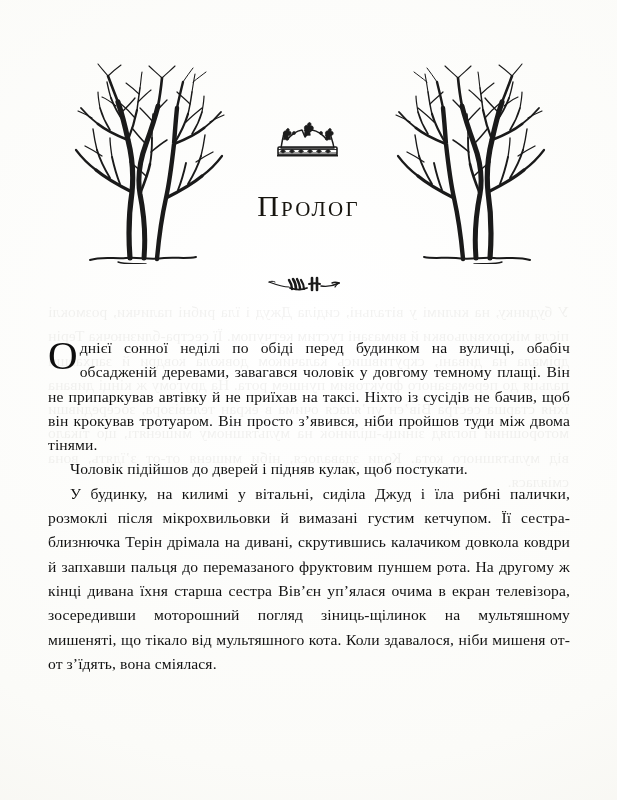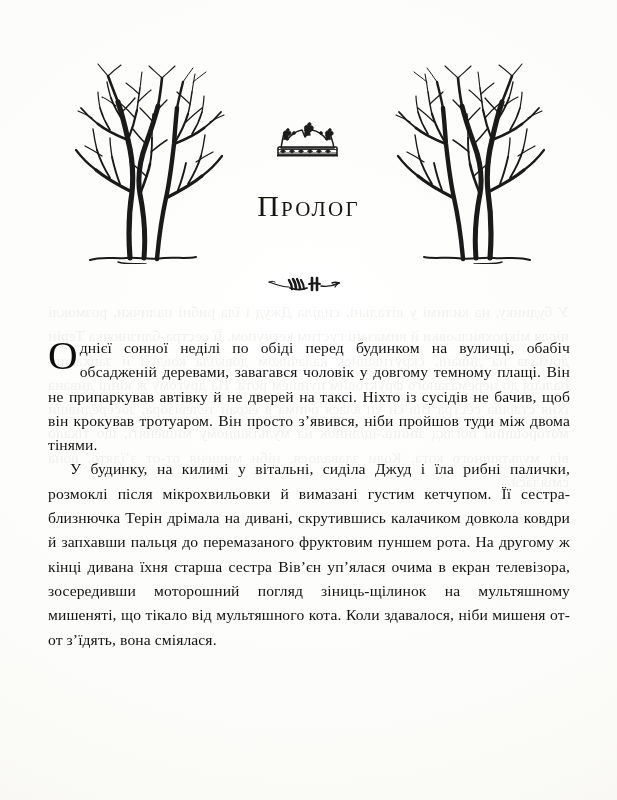--- a/index.html
+++ b/index.html
@@ -309,17 +309,18 @@
           <path d="M76 11 C73 10 71 10 69 11" fill="none" stroke-width="1.4"></path>
           <path d="M76 11 C74 12 73 13 72 15" fill="none" stroke-width="1.2"></path>
           <path d="M6 10 C8 9 10 9 12 10" fill="none" stroke-width="1"></path>
         </g>
       </svg>
     </div>
 
   </div>
 
   <div class="body-text">
-    <p class="first"><span class="dropcap">О</span><span>днієї сонної неділі по обіді перед будинком на вуличці, обабіч обсадженій деревами, завагався чоловік у довгому темному плащі. Він не припаркував автівку й не дверей на таксі. Ніхто із сусідів не бачив, щоб він крокував тротуаром. Він просто з’явився, ніби пройшов туди між двома тінями.</span></p>
+    <p class="first"><span class="dropcap">О</span><span>днієї сонної неділі по обіді перед будинком на вуличці, обабіч обсадженій деревами, завагався чоловік у довгому темному плащі. Він не припаркував автівку й не приїхав на таксі. Ніхто із сусідів не бачив, щоб він крокував тротуаром. Він просто з’явився, ніби пройшов туди між двома тінями.</span></p>
+    <p>Чоловік підійшов до дверей і підняв кулак, щоб постукати.</p>
     <p>У будинку, на килимі у вітальні, сиділа Джуд і їла рибні палички, розмоклі після мікрохвильовки й вимазані густим кетчупом. Її сестра-близнючка Терін дрімала на дивані, скрутившись калачиком довкола ковдри й запхавши пальця до перемазаного фруктовим пуншем рота. На другому ж кінці дивана їхня старша сестра Вів’єн уп’ялася очима в екран телевізора, зосередивши моторошний погляд зіниць-щілинок на мультяшному мишеняті, що тікало від мультяшного кота. Коли здавалося, ніби мишеня от-от з’їдять, вона сміялася.</p>
   </div>
 
 </div>
 
 </body></html>

